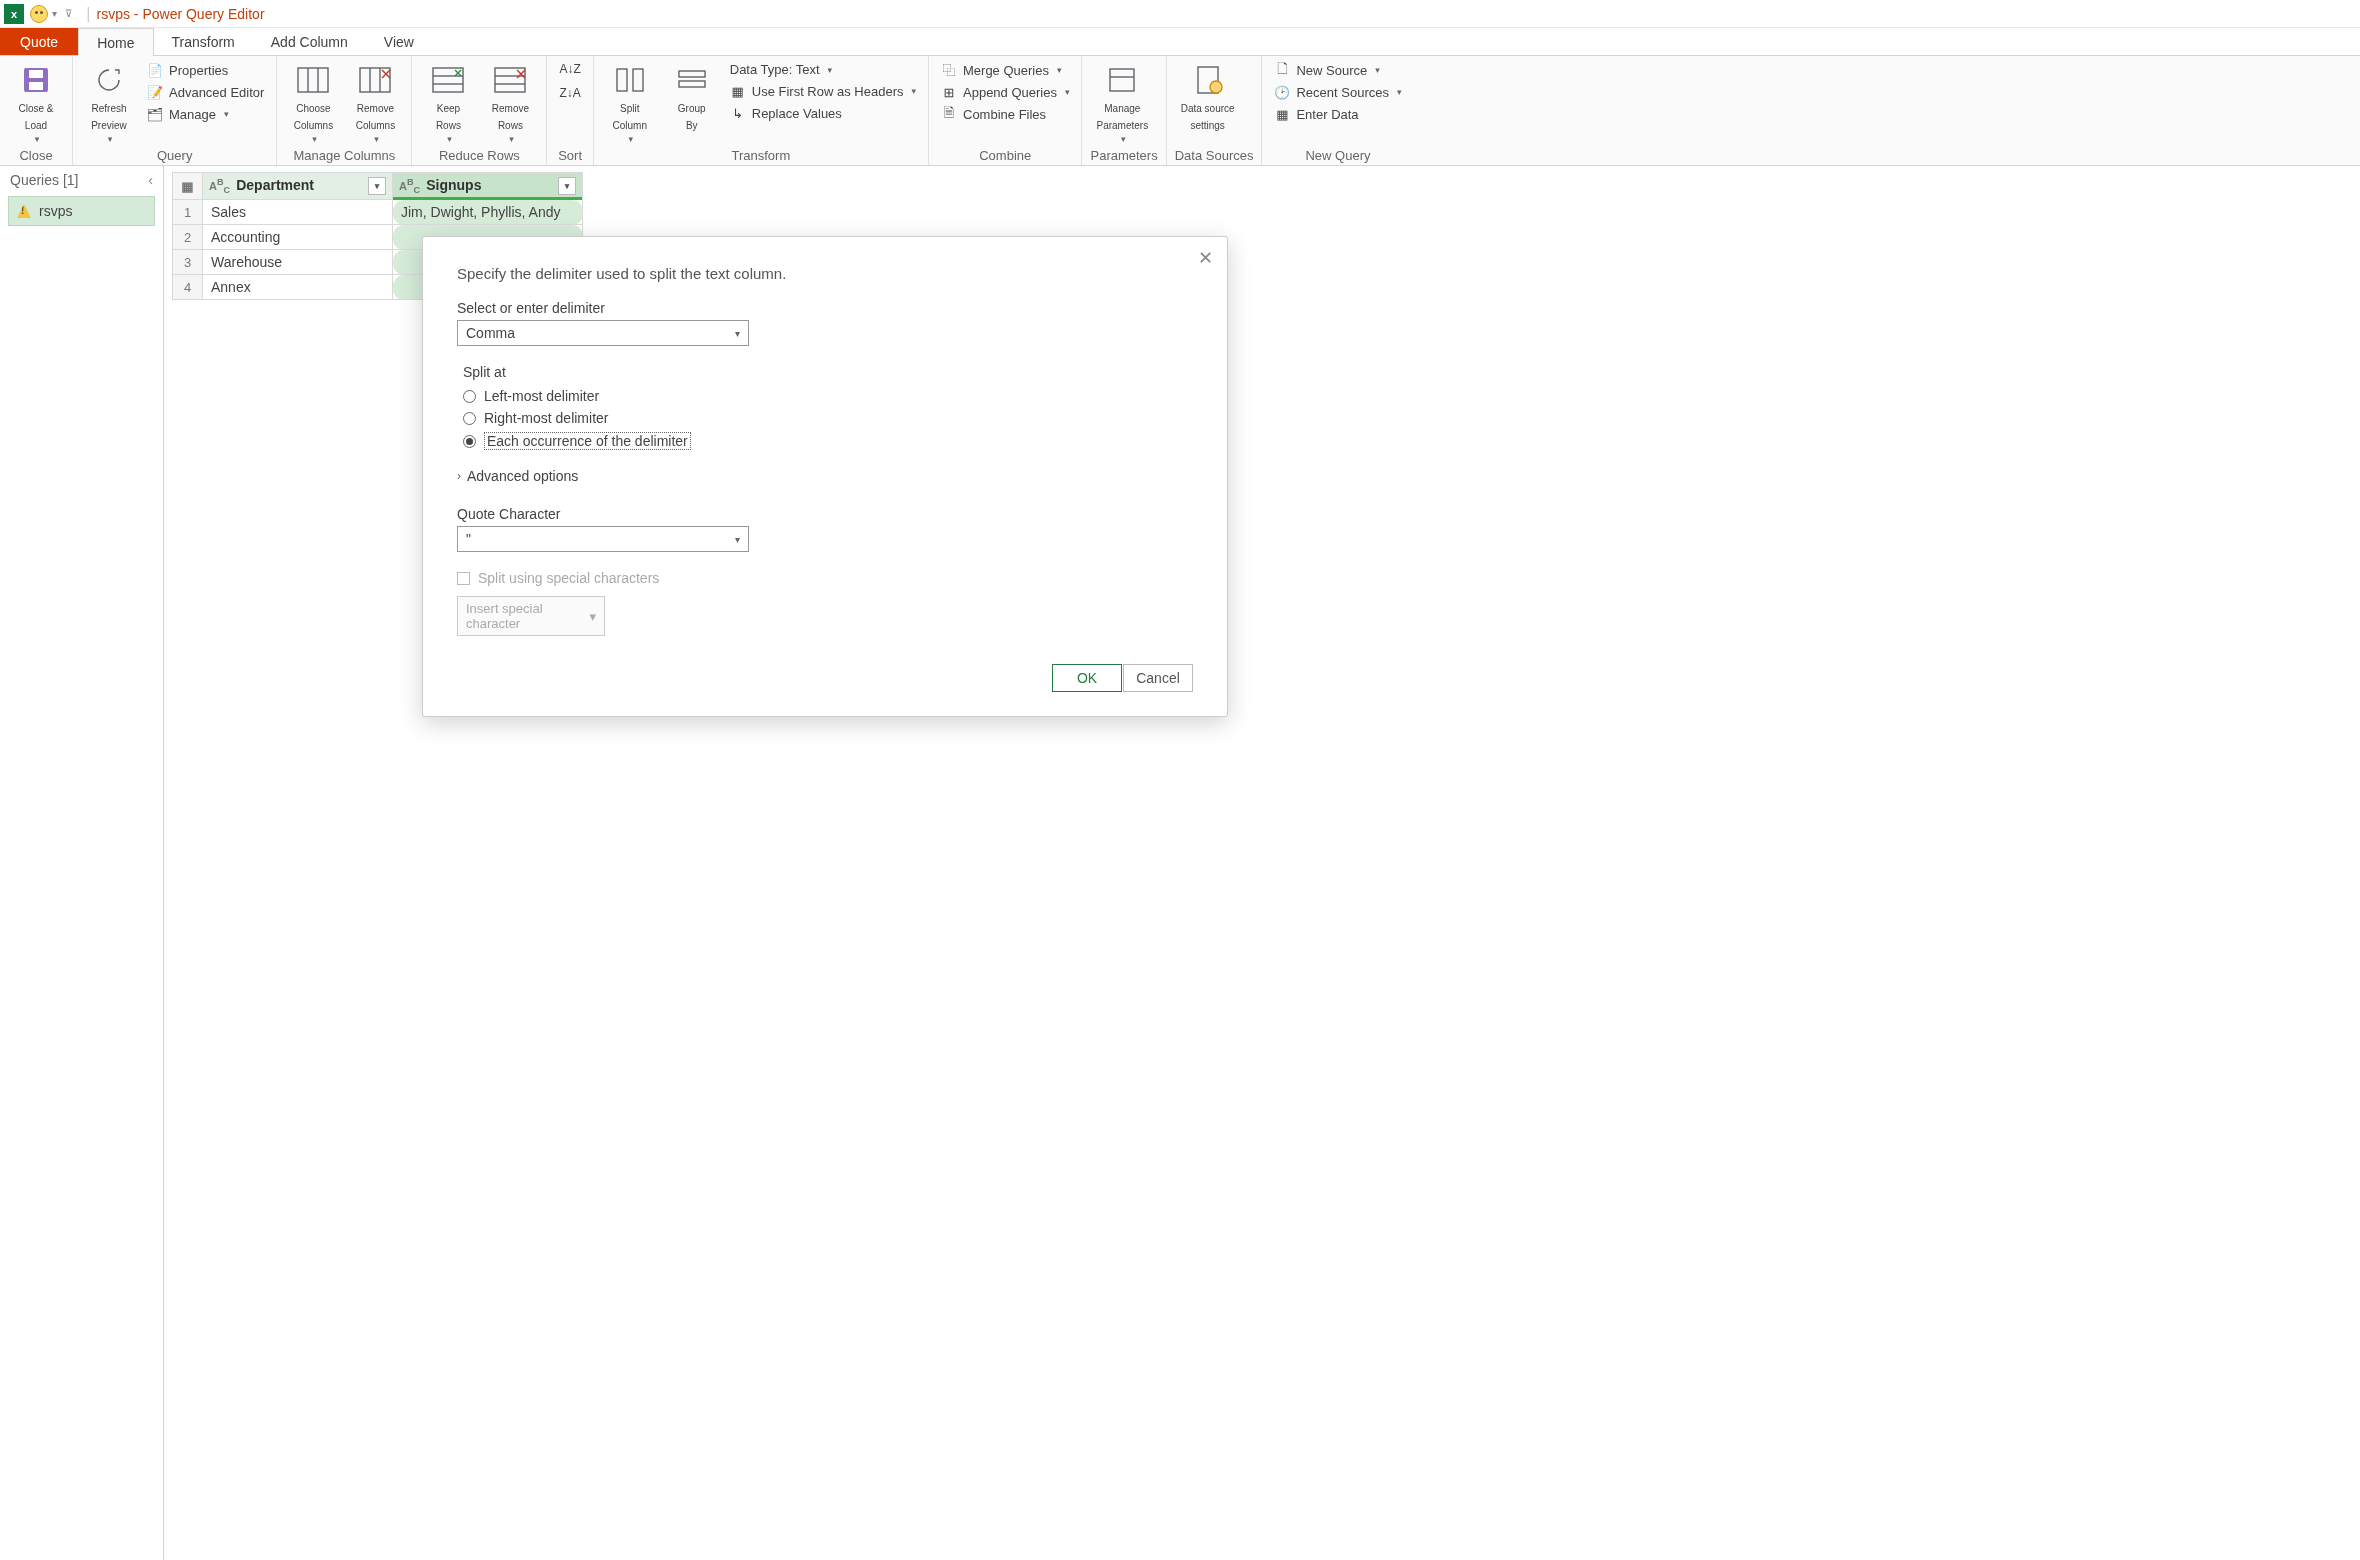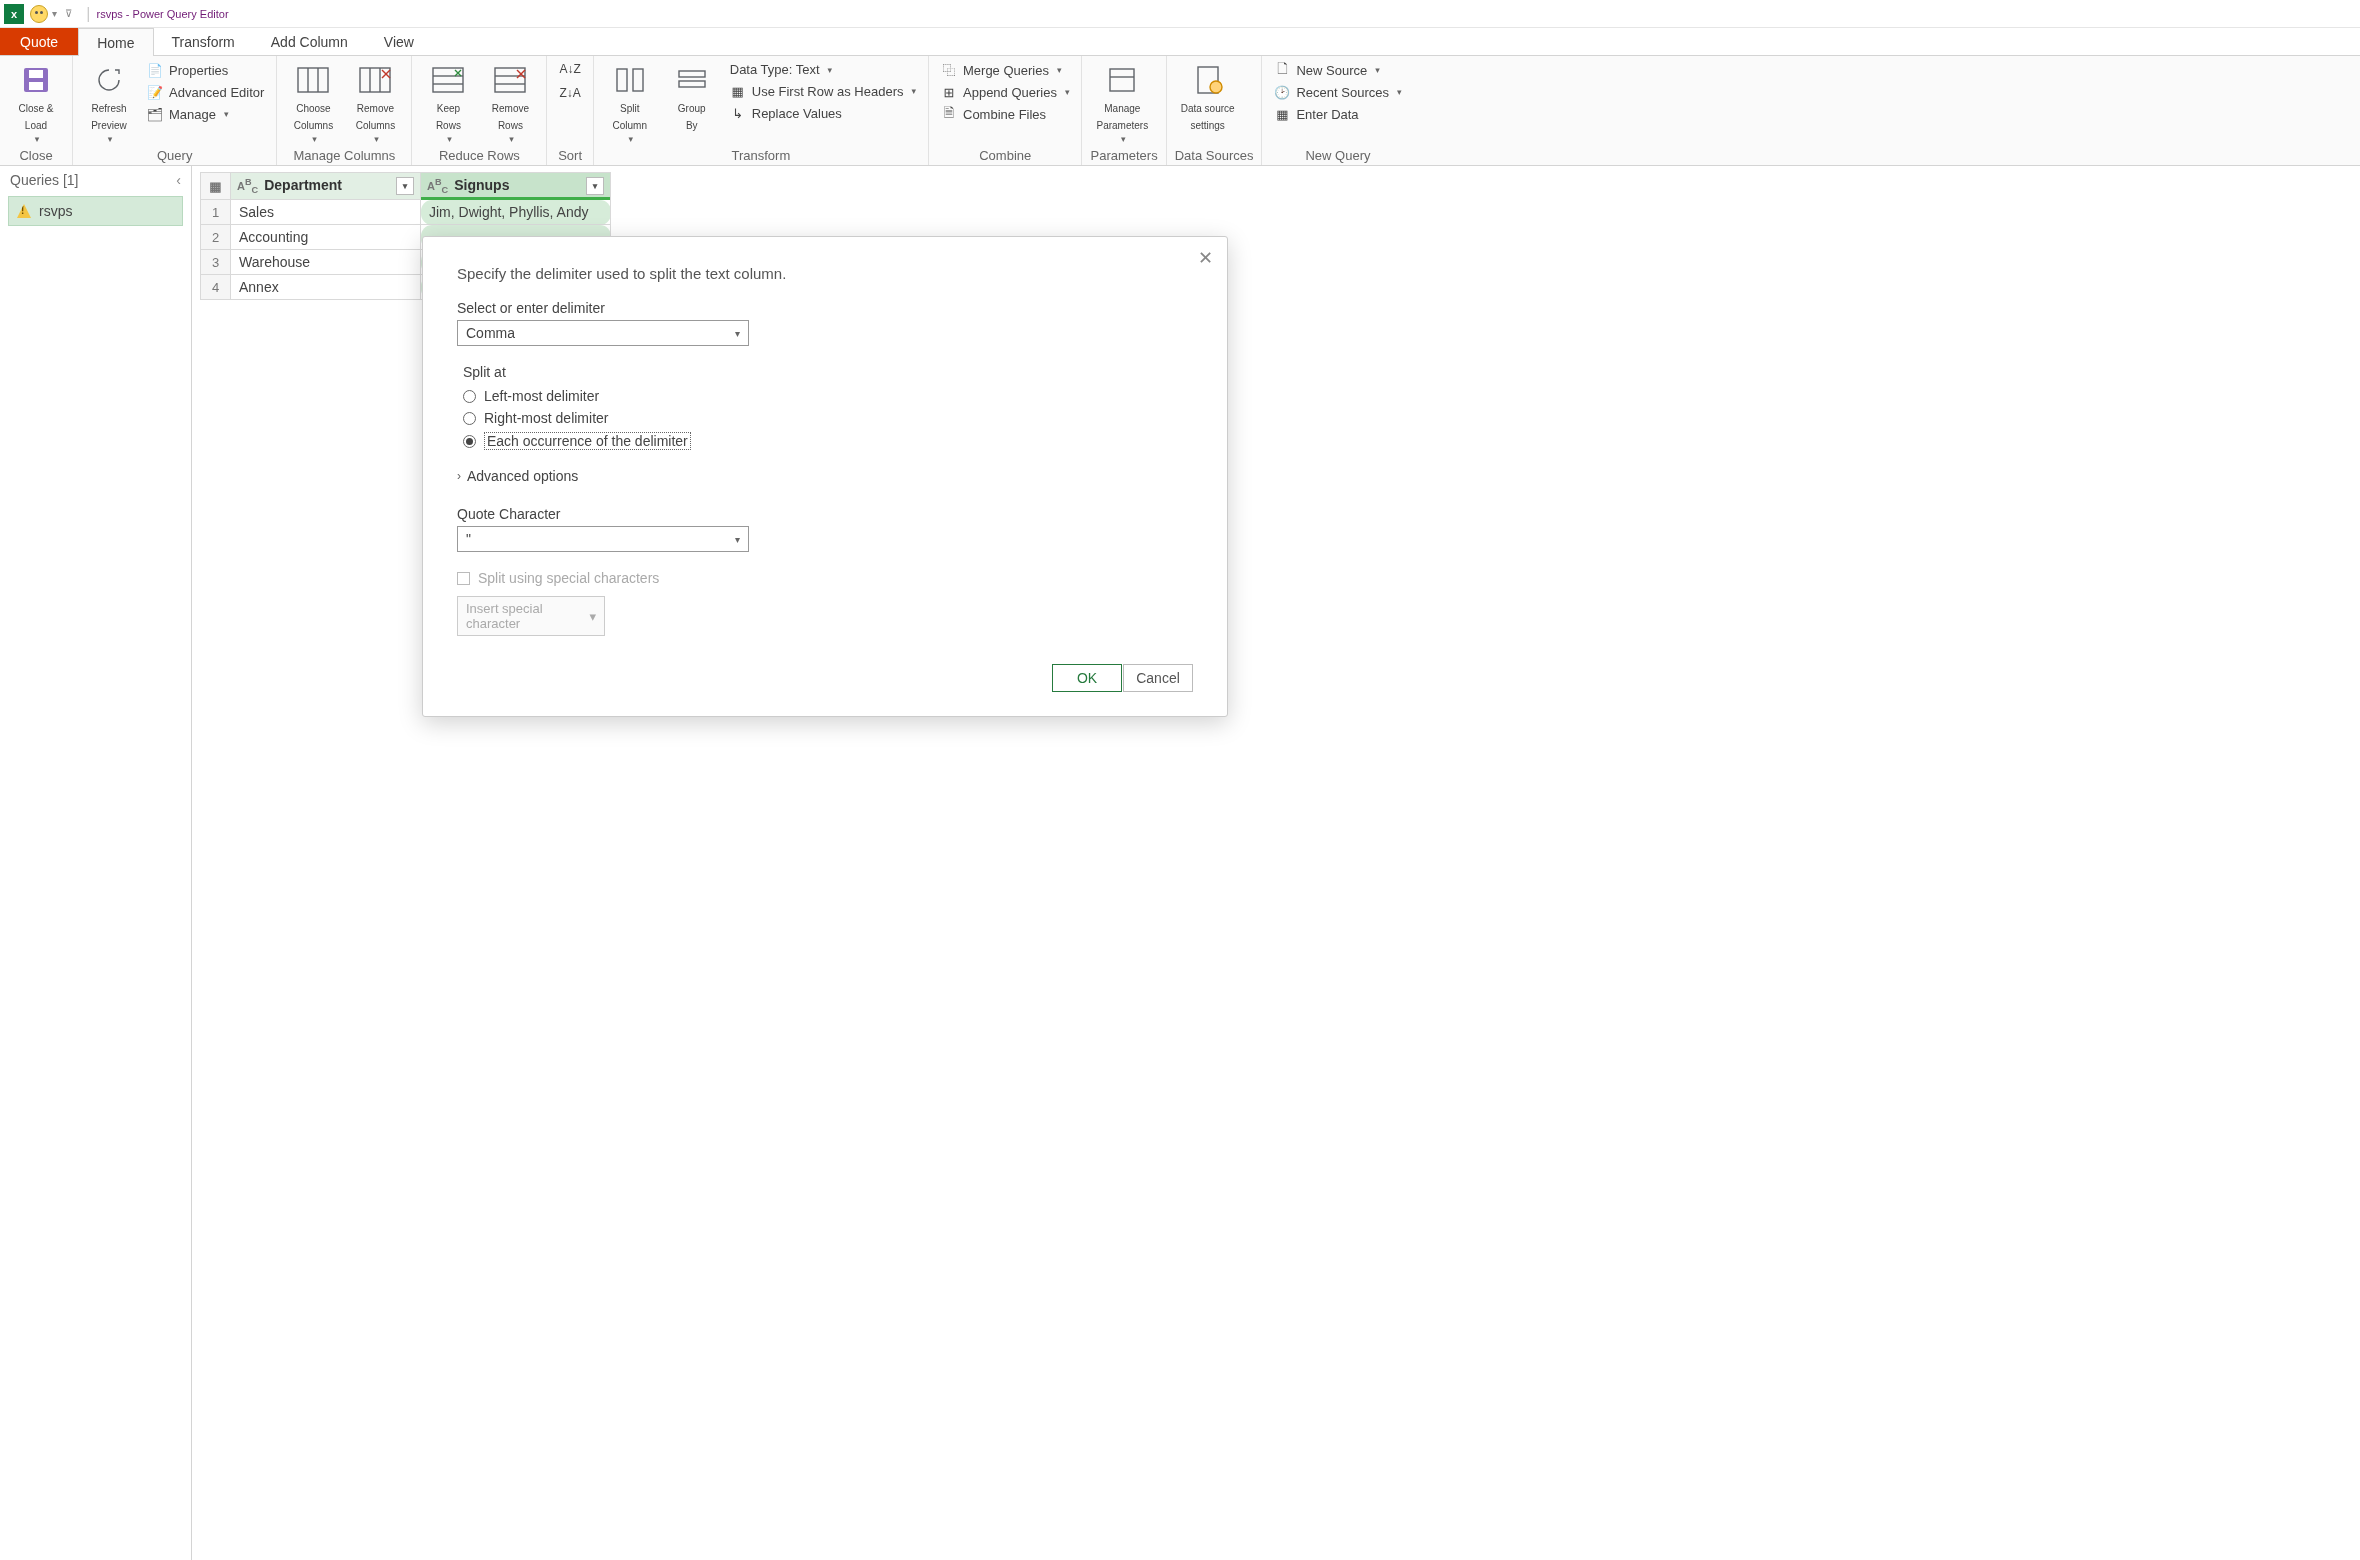--- a/index.html
+++ b/index.html
@@ -6,21 +6,21 @@
 body { background: #fff; width: 2360px; height: 1560px; overflow: hidden; position: relative; }
 
 
 .titlebar { height: 28px; display: flex; align-items: center; background: #fff; border-bottom: 1px solid #e6e6e6; padding: 0 4px; }
 .titlebar .xl-icon { width: 20px; height: 20px; background: #107c41; margin-right: 6px; display:flex; align-items:center; justify-content:center; color:#fff; font-size:11px; font-weight:bold;}
 .titlebar .smiley { width:18px;height:18px;border-radius:50%;background:#ffd966;border:1px solid #c9a227;margin-right:4px;position:relative;}
 .titlebar .smiley::before{content:"";position:absolute;width:3px;height:3px;background:#555;border-radius:50%;top:5px;left:4px;}
 .titlebar .smiley::after{content:"";position:absolute;width:3px;height:3px;background:#555;border-radius:50%;top:5px;right:4px;}
 .titlebar .qat-drop { color:#888; font-size:10px; margin-right:8px;}
 .titlebar .sep { color:#ccc; margin: 0 6px; }
-.titlebar .title { color:#701a75; font-size:11px; }
+.titlebar .title { color:#c2410c; font-size:14px; }
 
 
 .tabs { height: 28px; display:flex; align-items:stretch; background:#fff; border-bottom:1px solid #d4d4d4;}
 .tab { padding: 0 18px; display:flex; align-items:center; font-size:14px; color:#444; cursor:pointer;}
 .tab.file { background:#d83b01; color:#fff; padding:0 20px;}
 .tab.active { background:#f3f3f3; border-top:1px solid #d4d4d4; border-left:1px solid #d4d4d4; border-right:1px solid #d4d4d4; margin-bottom:-1px; background:#fafafa;}
 
 
 .ribbon { background:#fafafa; border-bottom:1px solid #d4d4d4; display:flex; height:110px; }
 .group { border-right:1px solid #e2e2e2; padding:4px 8px 2px 8px; display:flex; flex-direction:column; justify-content:space-between;}
@@ -29,21 +29,21 @@
 .bigbtn { display:flex; flex-direction:column; align-items:center; justify-content:flex-start; padding:2px 6px; min-width:56px; cursor:pointer; }
 .bigbtn .ic { width:36px; height:36px; margin-bottom:2px; display:flex; align-items:center; justify-content:center;}
 .bigbtn .txt { font-size:10px; color:#444; text-align:center; line-height:17px;}
 .smallbtns { display:flex; flex-direction:column; gap:2px; justify-content:center;}
 .smallbtn { display:flex; align-items:center; gap:6px; padding:2px 4px; font-size:13px; color:#444; cursor:pointer; white-space:nowrap;}
 .smallbtn .ic { width:16px; height:16px; display:flex;align-items:center;justify-content:center;}
 .caret { font-size:9px; color:#666; margin-left:2px;}
 
 
 .body { display:flex; position:absolute; top:166px; bottom:0; left:0; right:0;}
-.sidebar { width:192px; border-right:1px solid #d4d4d4; background:#fff; }
+.sidebar { width:164px; border-right:1px solid #d4d4d4; background:#fff; }
 .sidebar-header { display:flex; align-items:center; justify-content:space-between; padding:6px 10px; font-size:14px; color:#666;}
 .sidebar-header .chev { font-size:14px; color:#888; cursor:pointer;}
 .query-item { margin:2px 8px; padding:6px 8px; display:flex; align-items:center; gap:8px; background:#d5ead9; border:1px solid #b8d9bf; font-size:14px; color:#444;}
 .warn-ic { width:14px;height:14px; background: #f4c542; clip-path: polygon(50% 0,100% 100%,0 100%); position:relative;}
 .warn-ic::after{content:"!";position:absolute;left:4px;top:1px;font-size:10px;color:#6b4a00;font-weight:bold;}
 
 .main { flex:1; background:#fff; position:relative;}
 .grid { border-collapse:collapse; margin:6px 0 0 8px;}
 .grid th, .grid td { border:1px solid #d9d9d9; font-size:14px; color:#444; text-align:left; }
 .grid .rownum { width:30px; text-align:center; background:#f5f5f5; color:#777; font-size:13px;}

